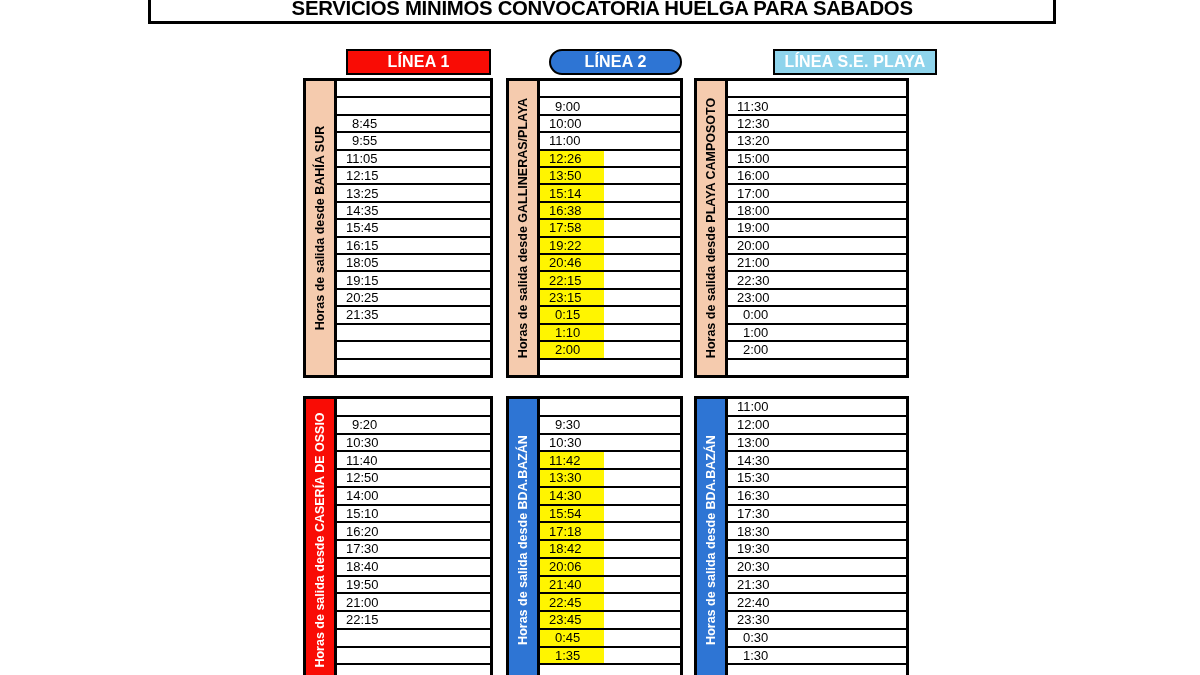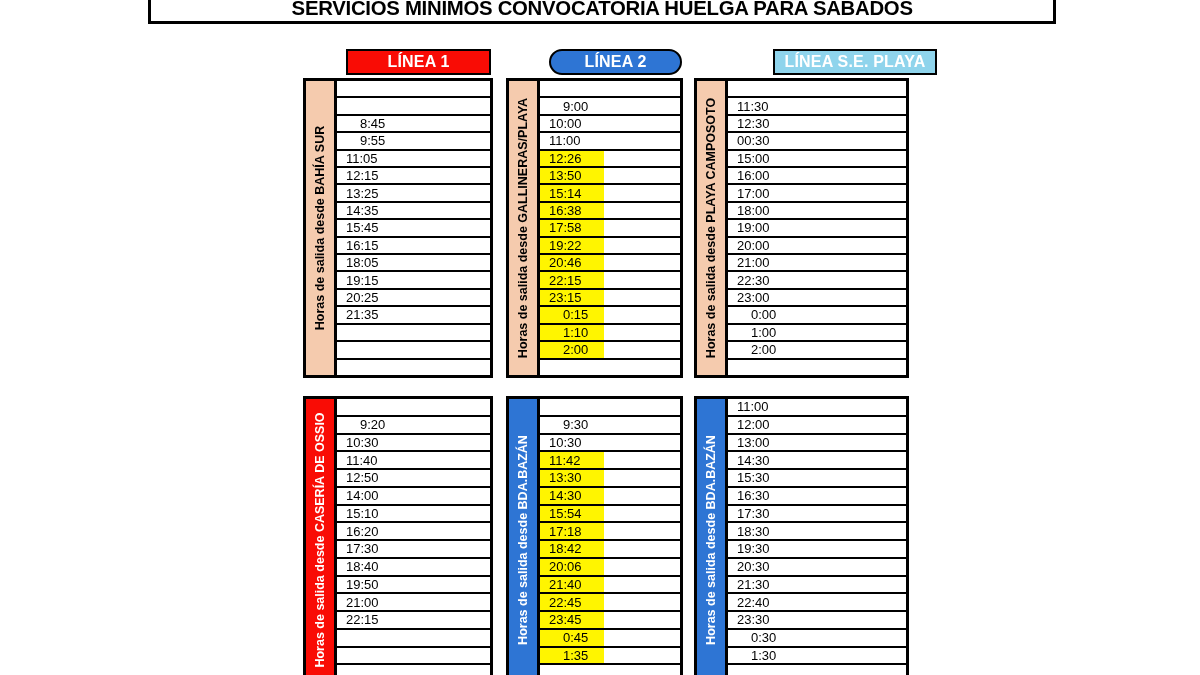--- a/index.html
+++ b/index.html
@@ -112,21 +112,21 @@
   }
   .cell-text {
     position: relative;
     z-index: 2;
     font-size: 13px;
     color: #000000;
     padding-left: 9px;
     line-height: 1;
     white-space: nowrap;
   }
-  .cell-text.indent { padding-left: 23px; }
+  .cell-text.indent { padding-left: 15px; }
 
   
   .side-peach { background: #F5CBAE; }
   .side-peach .side-label { color: #000000; }
   .side-red { background: #F90C05; }
   .side-red .side-label { color: #ffffff; }
   .side-blue { background: #2E75D4; }
   .side-blue .side-label { color: #ffffff; }
 
   
@@ -293,21 +293,21 @@
       <div class="row">
         <span class="cell-text"></span>
       </div>
       <div class="row">
         <span class="cell-text">11:30</span>
       </div>
       <div class="row">
         <span class="cell-text">12:30</span>
       </div>
       <div class="row">
-        <span class="cell-text">00:30</span>
+        <span class="cell-text">13:20</span>
       </div>
       <div class="row">
         <span class="cell-text">15:00</span>
       </div>
       <div class="row">
         <span class="cell-text">16:00</span>
       </div>
       <div class="row">
         <span class="cell-text">17:00</span>
       </div>

